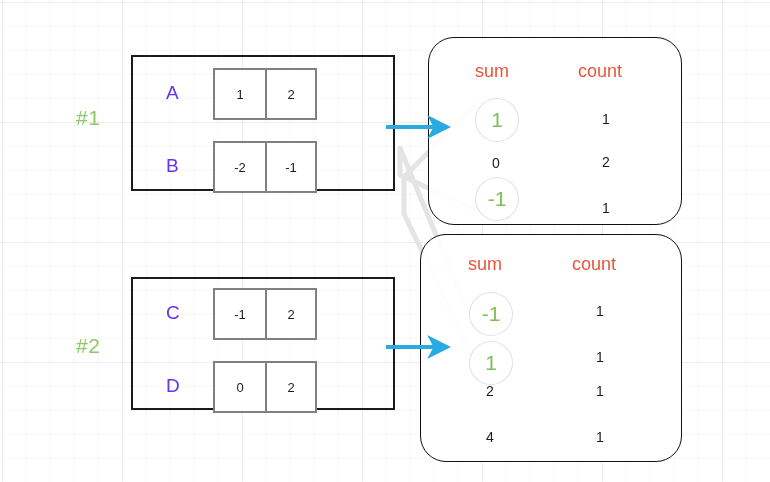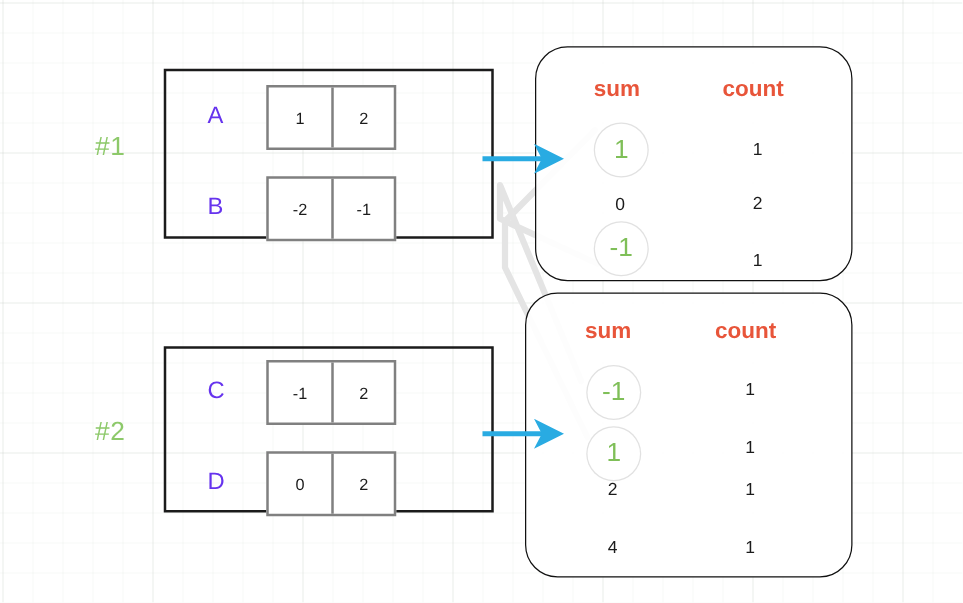--- a/index.html
+++ b/index.html
@@ -72,21 +72,21 @@
     position: absolute;
     border: 1.6px solid #111111;
     border-radius: 26px;
     background: rgba(255,255,255,0.92);
     box-sizing: border-box;
   }
   .col-head {
     position: absolute;
     font-size: 18px;
     color: #e8553a;
-    font-weight: 700;
+    font-weight: 400;
     white-space: nowrap;
   }
   .val {
     position: absolute;
     font-size: 14px;
     color: #1b1b1b;
     text-align: center;
     white-space: nowrap;
     transform: translate(-50%, -50%);
   }

